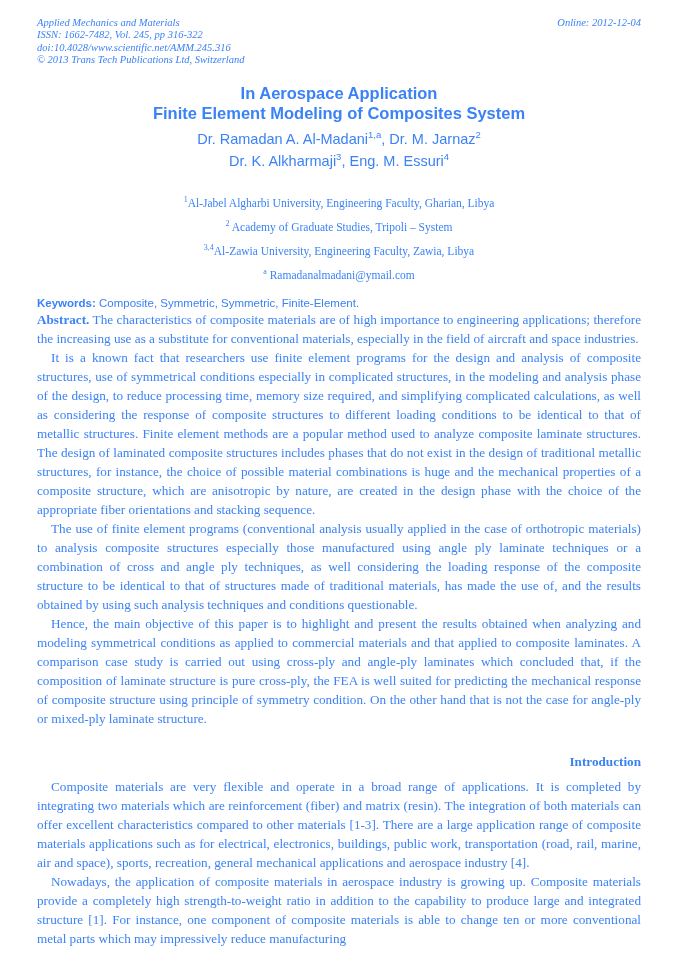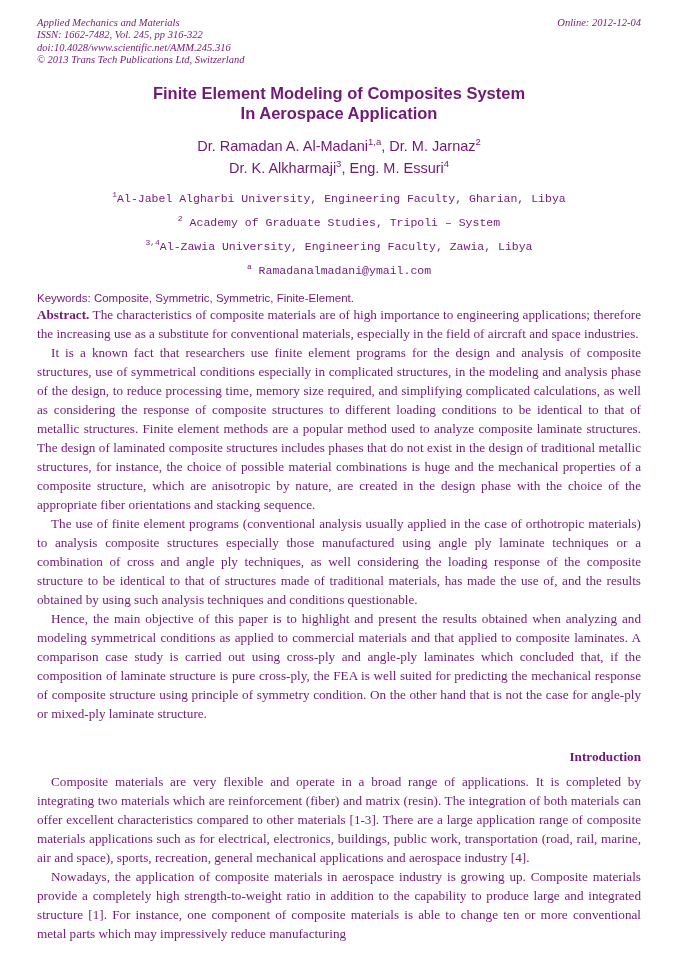--- a/index.html
+++ b/index.html
@@ -2,21 +2,21 @@
 <html><head>
 <meta charset="utf-8">
 <style>
   html, body { margin: 0; padding: 0; background: #ffffff; }
   .page {
     position: relative;
     width: 678px;
     height: 959px;
     margin: 0 auto;
     background: #ffffff;
-    color: #701a75;
+    color: #3b82f6;
     box-sizing: border-box;
     padding: 17px 37px 10px 37px;
     font-family: "Liberation Serif", serif;
     overflow: hidden;
   }
   
   .hdr {
     display: flex;
     justify-content: space-between;
     align-items: flex-start;
@@ -31,45 +31,45 @@
     margin: 17px 0 0 0;
     font-family: "Liberation Sans", sans-serif;
     font-weight: bold;
     font-size: 16.5px;
     line-height: 20px;
     text-align: center;
   }
   .title .tl { display: block; }
   
   .authors {
-    margin-top: 12px;
+    margin-top: 5px;
     font-family: "Liberation Sans", sans-serif;
     font-size: 14.5px;
     line-height: 22px;
     text-align: center;
   }
   .authors sup { font-size: 9.5px; line-height: 0; }
   
   .affils {
-    margin-top: 13px;
-    font-family: Liberation Mono, monospace;
+    margin-top: 25px;
+    font-family: Liberation Serif, serif;
     font-size: 11.5px;
     text-align: center;
   }
   .affil-line { line-height: 13px; margin-bottom: 11px; }
   .affils sup { font-size: 8px; line-height: 0; }
   
   .keywords {
     margin-top: 14px;
     font-family: "Liberation Sans", sans-serif;
     font-size: 11.5px;
     line-height: 14px;
     text-align: left;
   }
-  .kw-label { font-weight: normal; }
+  .kw-label { font-weight: bold; }
   
   .body {
     font-size: 13.2px;
     line-height: 19px;
     text-align: justify;
   }
   .body p { margin: 0; text-indent: 14px; }
   .body p.noindent { text-indent: 0; }
   .ab-label { font-weight: bold; }
   .sec {
@@ -89,22 +89,22 @@
     <div class="hdr-left">
       <div>Applied Mechanics and Materials</div>
       <div>ISSN: 1662-7482, Vol. 245, pp 316-322</div>
       <div>doi:10.4028/www.scientific.net/AMM.245.316</div>
       <div>© 2013 Trans Tech Publications Ltd, Switzerland</div>
     </div>
     <div class="hdr-right">Online: 2012-12-04</div>
   </div>
 
   <h1 class="title">
+    <span class="tl">In Aerospace Application</span>
     <span class="tl">Finite Element Modeling of Composites System</span>
-    <span class="tl">In Aerospace Application</span>
   </h1>
 
   <div class="authors">
     <div class="author-line"><span>Dr. Ramadan A. Al-Madani</span><sup>1,a</sup><span>, Dr. M. Jarnaz</span><sup>2</sup></div>
     <div class="author-line"><span>Dr. K. Alkharmaji</span><sup>3</sup><span>, Eng. M. Essuri</span><sup>4</sup></div>
   </div>
 
   <div class="affils">
     <div class="affil-line"><sup>1</sup><span>Al-Jabel Algharbi University, Engineering Faculty, Gharian, Libya</span></div>
     <div class="affil-line"><sup>2</sup><span> Academy of Graduate Studies, Tripoli – System</span></div>

